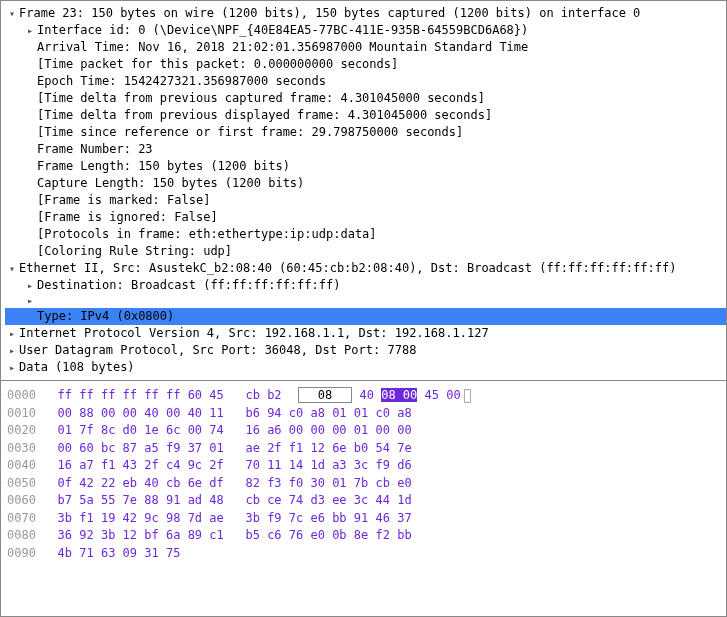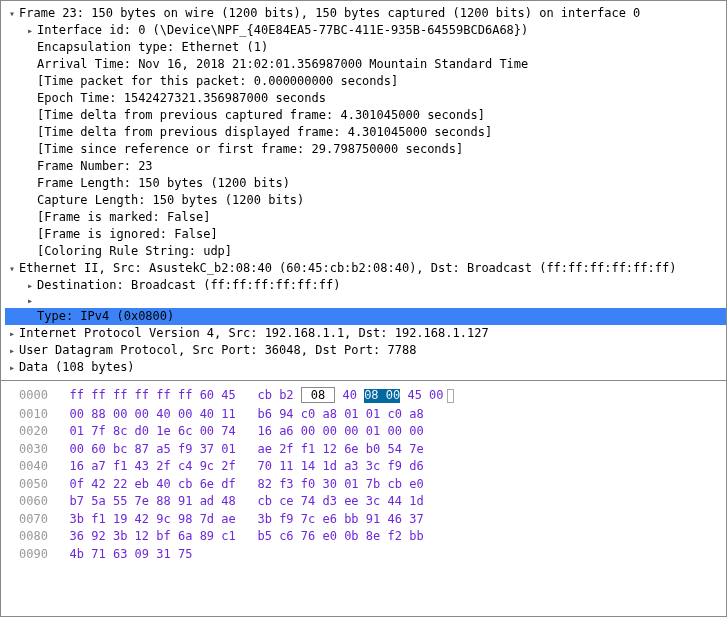--- a/index.html
+++ b/index.html
@@ -45,45 +45,40 @@
     color: #555;
     cursor: default;
     font-size: 10px;
   }
   .arrow-spacer { display: inline-block; width: 14px; }
   .hl { background: #3b82f6; }
   .hex-row {
     white-space: pre;
     line-height: 17.5px;
   }
-  .hex-off { color: #999; margin-left: 12px; }
+  .hex-off { color: #999; }
   .hex-bytes { color: #6d28d9; }
-  .sel { background: #0369a1; color: #fff; font-family: Liberation Mono, monospace; }
+  .sel { background: #6d28d9; color: #fff; }
   .cursor-after { display: inline-block; border:1px solid #aaa; width:5px; height:12px; margin-left:3px; vertical-align:middle;}
 </style>
 </head>
 <body>
 
 <div class="wrap">
 
 <div class="pane-tree">
 
 <div class="row">
   <span class="arrow">▾</span>
   <span>Frame 23: 150 bytes on wire (1200 bits), 150 bytes captured (1200 bits) on interface 0</span>
 </div>
 <div class="row">
         <span class="indent"></span>
         <span class="arrow">▸</span>
         <span>Interface id: 0 (\Device\NPF_{40E84EA5-77BC-411E-935B-64559BCD6A68})</span>
-      </div>
-<div class="row">
-        <span class="indent"></span>
-        <span class="arrow-spacer"></span>
-        <span>Encapsulation type: Ethernet (1)</span>
       </div>
 <div class="row">
         <span class="indent"></span>
         <span class="arrow-spacer"></span>
         <span>Arrival Time: Nov 16, 2018 21:02:01.356987000 Mountain Standard Time</span>
       </div>
 <div class="row">
         <span class="indent"></span>
         <span class="arrow-spacer"></span>
         <span>[Time packet for this packet: 0.000000000 seconds]</span>
@@ -129,20 +124,25 @@
         <span>[Frame is marked: False]</span>
       </div>
 <div class="row">
         <span class="indent"></span>
         <span class="arrow-spacer"></span>
         <span>[Frame is ignored: False]</span>
       </div>
 <div class="row">
         <span class="indent"></span>
         <span class="arrow-spacer"></span>
+        <span>[Protocols in frame: eth:ethertype:ip:udp:data]</span>
+      </div>
+<div class="row">
+        <span class="indent"></span>
+        <span class="arrow-spacer"></span>
         <span>[Coloring Rule String: udp]</span>
       </div>
 
 <div class="row">
   <span class="arrow">▾</span>
   <span>Ethernet II, Src: AsustekC_b2:08:40 (60:45:cb:b2:08:40), Dst: Broadcast (ff:ff:ff:ff:ff:ff)</span>
 </div>
 <div class="row">
         <span class="indent"></span>
         <span class="arrow">▸</span>
@@ -169,21 +169,21 @@
 </div>
 
 <div class="row">
   <span class="arrow">▸</span>
   <span>Data (108 bytes)</span>
 </div>
 
 </div>
 
 <div class="pane-hex" id="hex-pane">
-      <div class="hex-row"><span class="hex-off">0000</span>   <span class="hex-bytes">ff ff ff ff ff ff 60 45</span>   <span class="hex-bytes">cb b2 </span><span style="border: 1px solid rgb(136, 136, 136); padding: 0px 9px;">08</span><span class="hex-bytes"> 40 </span><span class="sel">08 00</span><span class="hex-bytes"> 45 00</span><span class="cursor-after"></span></div>
+      <div class="hex-row"><span class="hex-off">0000</span>   <span class="hex-bytes">ff ff ff ff ff ff 60 45</span>   <span class="hex-bytes">cb b2 </span><span style="border: 1px solid rgb(136, 136, 136); padding: 0px 19px; margin-left: 9px;">08</span><span class="hex-bytes"> 40 </span><span class="sel">08 00</span><span class="hex-bytes"> 45 00</span><span class="cursor-after"></span></div>
       <div class="hex-row"><span class="hex-off">0010</span>   <span class="hex-bytes">00 88 00 00 40 00 40 11</span>   <span class="hex-bytes">b6 94 c0 a8 01 01 c0 a8</span></div>
       <div class="hex-row"><span class="hex-off">0020</span>   <span class="hex-bytes">01 7f 8c d0 1e 6c 00 74</span>   <span class="hex-bytes">16 a6 00 00 00 01 00 00</span></div>
       <div class="hex-row"><span class="hex-off">0030</span>   <span class="hex-bytes">00 60 bc 87 a5 f9 37 01</span>   <span class="hex-bytes">ae 2f f1 12 6e b0 54 7e</span></div>
       <div class="hex-row"><span class="hex-off">0040</span>   <span class="hex-bytes">16 a7 f1 43 2f c4 9c 2f</span>   <span class="hex-bytes">70 11 14 1d a3 3c f9 d6</span></div>
       <div class="hex-row"><span class="hex-off">0050</span>   <span class="hex-bytes">0f 42 22 eb 40 cb 6e df</span>   <span class="hex-bytes">82 f3 f0 30 01 7b cb e0</span></div>
       <div class="hex-row"><span class="hex-off">0060</span>   <span class="hex-bytes">b7 5a 55 7e 88 91 ad 48</span>   <span class="hex-bytes">cb ce 74 d3 ee 3c 44 1d</span></div>
       <div class="hex-row"><span class="hex-off">0070</span>   <span class="hex-bytes">3b f1 19 42 9c 98 7d ae</span>   <span class="hex-bytes">3b f9 7c e6 bb 91 46 37</span></div>
       <div class="hex-row"><span class="hex-off">0080</span>   <span class="hex-bytes">36 92 3b 12 bf 6a 89 c1</span>   <span class="hex-bytes">b5 c6 76 e0 0b 8e f2 bb</span></div>
       <div class="hex-row"><span class="hex-off">0090</span>   <span class="hex-bytes">4b 71 63 09 31 75</span>   <span class="hex-bytes"></span></div>
     </div>

